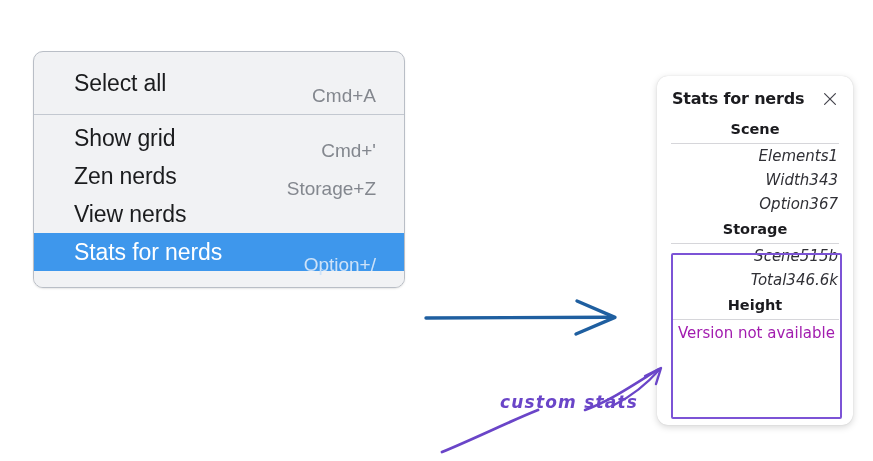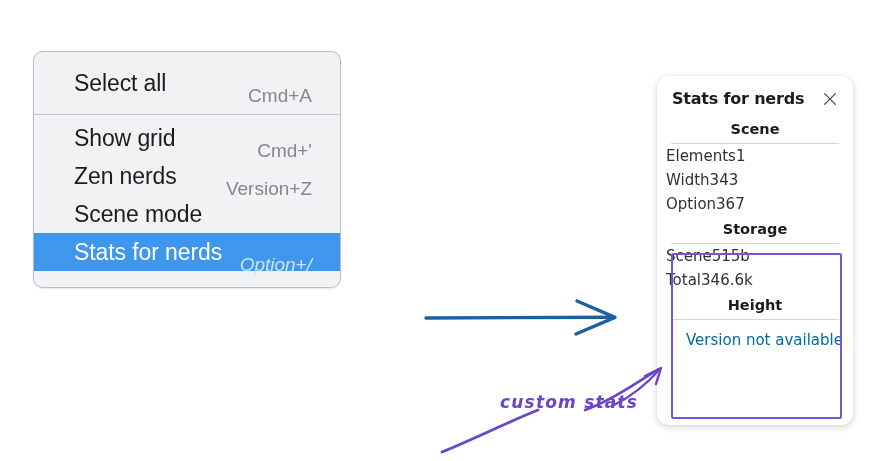--- a/index.html
+++ b/index.html
@@ -14,21 +14,21 @@
     overflow: hidden;
     font-family: "Liberation Sans", sans-serif;
     -webkit-font-smoothing: antialiased;
   }
 
   
   #context-menu {
     position: absolute;
     left: 33px;
     top: 51px;
-    width: 308px;
+    width: 372px;
     background: #f1f2f4;
     border: 1px solid #b9bec6;
     border-radius: 10px;
     box-shadow: 0 1px 2px rgba(0,0,0,0.10);
     overflow: hidden;
     box-sizing: border-box;
   }
   .menu-group {
     padding: 6px 0;
   }
@@ -58,21 +58,21 @@
   .menu-item .shortcut {
     font-size: 19px;
     color: #83878e;
     white-space: nowrap;
     margin-top: 26px;
   }
   .menu-item.selected {
     background: #3e97ec;
   }
   .menu-item.selected .label { color: #ffffff; }
-  .menu-item.selected .shortcut { color: #cde2f8; font-style: italic; }
+  .menu-item.selected .shortcut { color: #cde2f8; }
   .menu-group.last {
     padding-top: 4px;
     padding-bottom: 0;
   }
   .menu-tail {
     height: 16px;
     background: #f1f2f4;
   }
 
   
@@ -124,33 +124,33 @@
     padding: 5px 0 6px 0;
   }
   .section-rule {
     height: 1px;
     background: #d6d6da;
     margin: 0 14px 0 14px;
   }
   .stat-row {
     display: flex;
     align-items: center;
-    justify-content: flex-start;
+    justify-content: flex-end;
     padding: 3px 15px 3px 9px;
     font-size: 15px;
     color: #303036;
+    font-style: italic;
   }
   .stat-row .k { white-space: nowrap; }
   .stat-row .v { white-space: nowrap; }
   .stat-note {
     font-size: 15px;
-    color: #0369a1;
-    padding: 4px 15px 5px 29px;
-    white-space: nowrap;
-    margin-top: 7px;
+    color: #a21caf;
+    padding: 4px 15px 5px 21px;
+    white-space: nowrap;
   }
 
   
   #custom-highlight {
     position: absolute;
     left: 14px;
     top: 177px;
     width: 171px;
     height: 166px;
     border: 2px solid #7c53d6;
@@ -195,24 +195,24 @@
 
   <div class="menu-sep"></div>
 
   <div class="menu-group last">
     <div class="menu-item">
       <span class="label">Show grid</span>
       <span class="shortcut">Cmd+'</span>
     </div>
     <div class="menu-item">
       <span class="label">Zen nerds</span>
-      <span class="shortcut">Version+Z</span>
-    </div>
-    <div class="menu-item">
-      <span class="label">Scene mode</span>
+      <span class="shortcut">Storage+Z</span>
+    </div>
+    <div class="menu-item">
+      <span class="label">View nerds</span>
     </div>
     <div class="menu-item selected">
       <span class="label">Stats for nerds</span>
       <span class="shortcut">Option+/</span>
     </div>
     <div class="menu-tail"></div>
   </div>
 
 </div>
 

